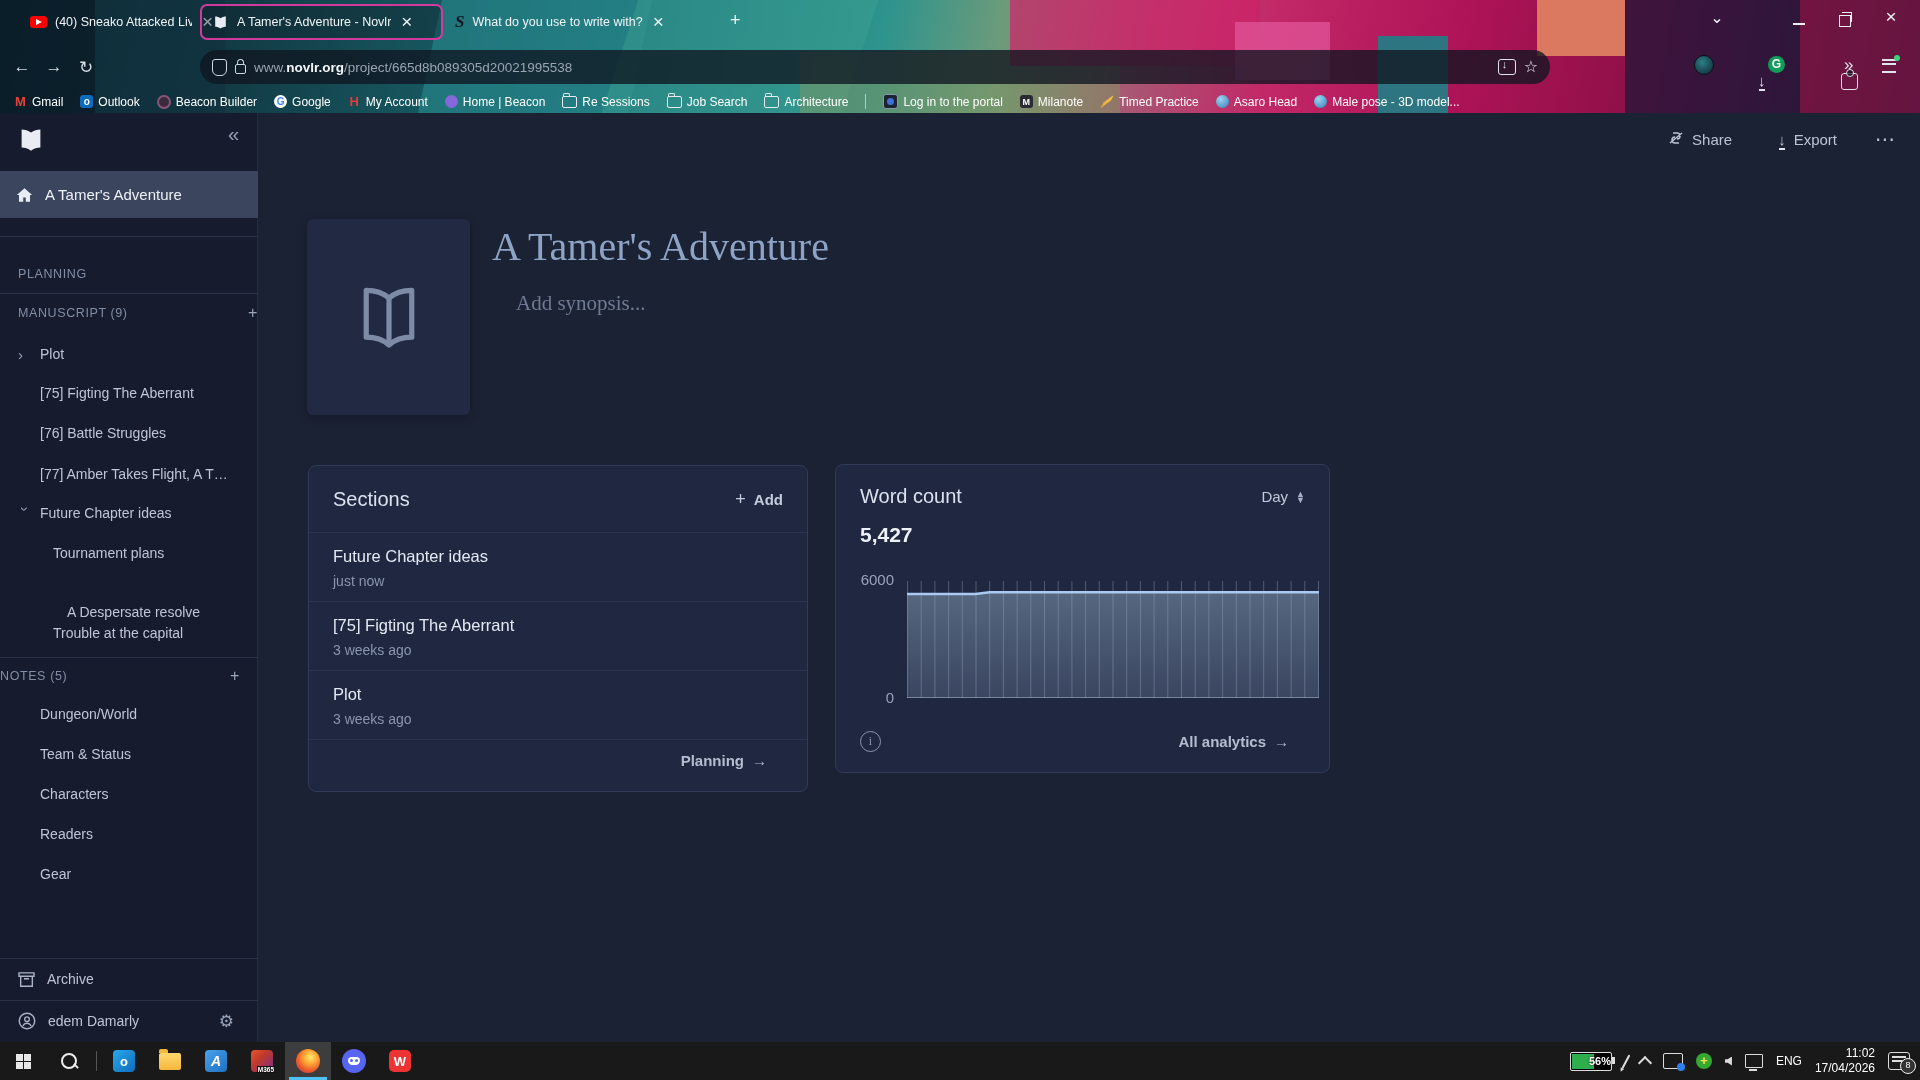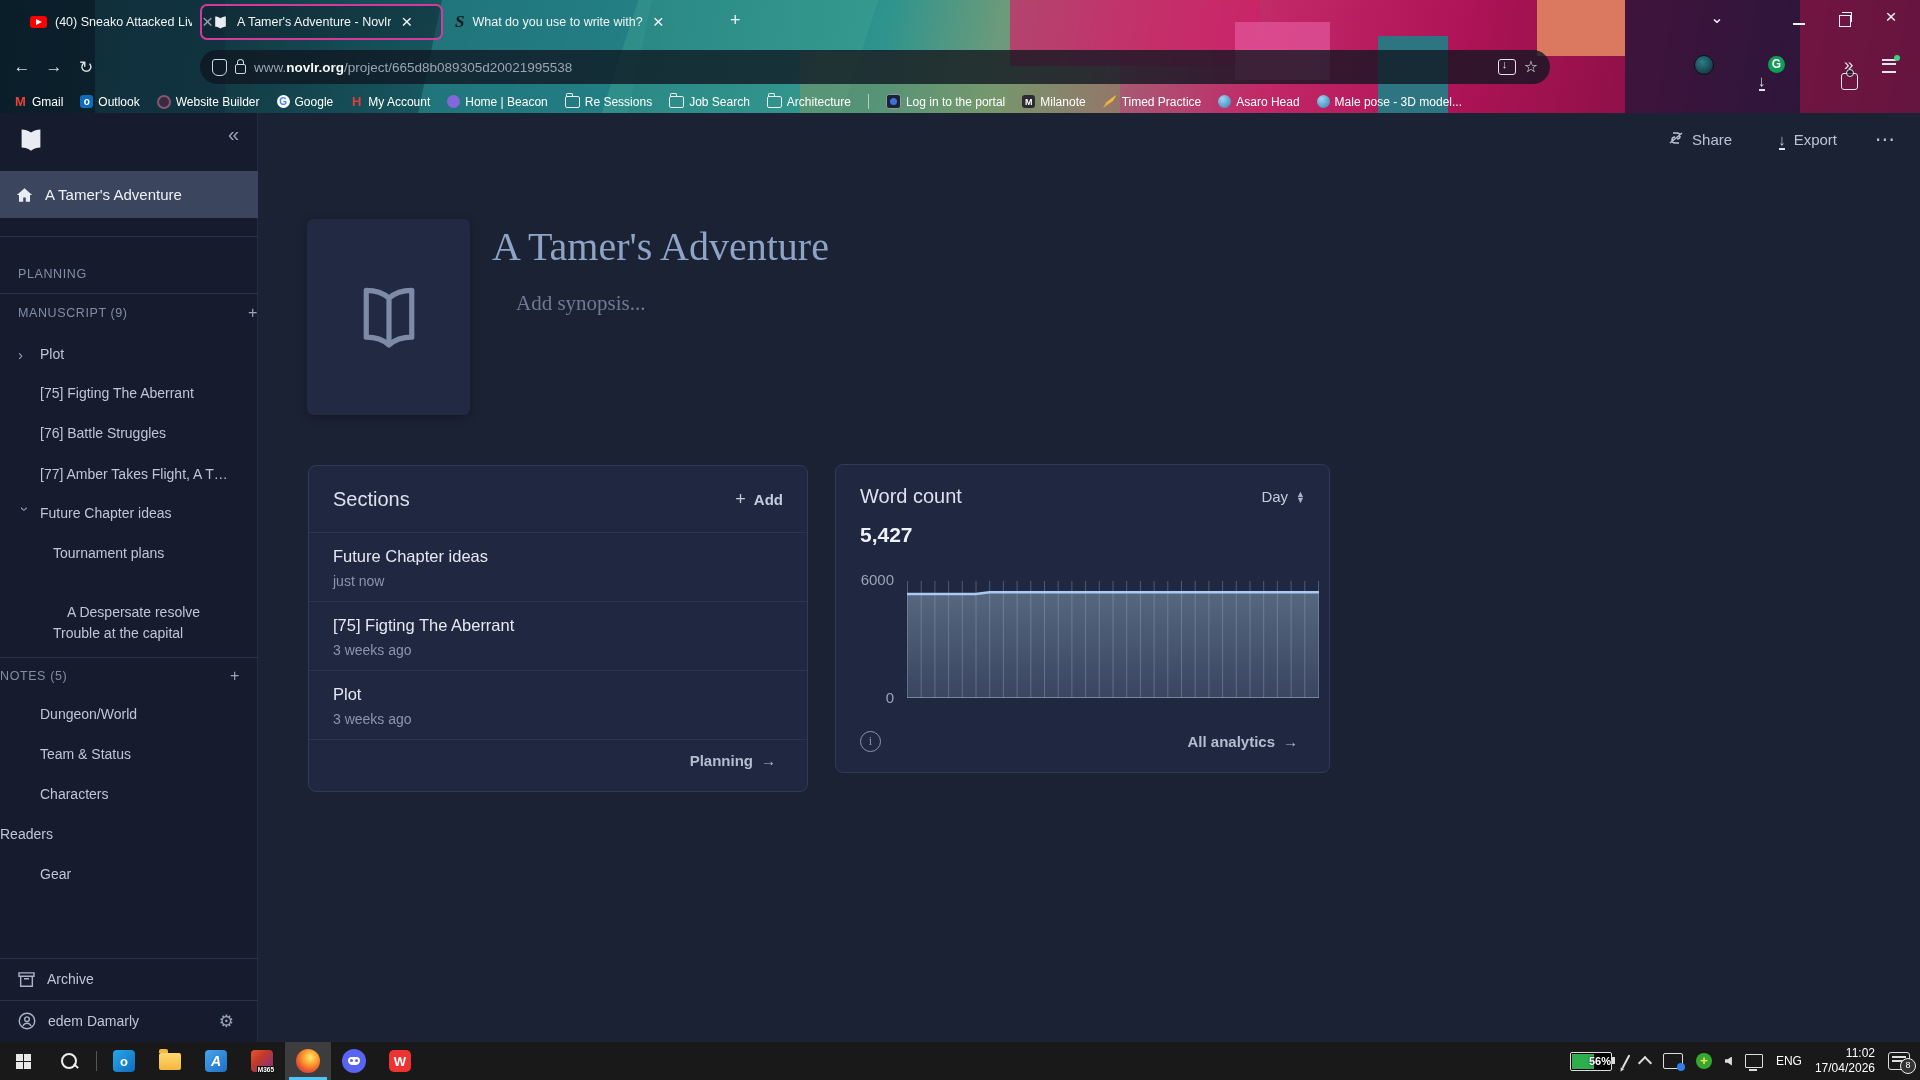--- a/index.html
+++ b/index.html
@@ -82,21 +82,21 @@
   .synopsis{font-family:"Liberation Serif","DejaVu Serif",serif;color:#6f7b94;font-size:21px;}
   .cover{position:absolute;background:#212a42;border-radius:6px;display:flex;align-items:center;justify-content:center;box-shadow:0 2px 10px rgba(0,0,0,.25);}
   .card{position:absolute;background:#1f2840;border:1px solid #303b59;border-radius:8px;box-sizing:border-box;}
   .card-h{display:flex;align-items:center;justify-content:space-between;padding:0 24px;height:66px;border-bottom:1px solid #2b3550;}
   .card-title{color:#dbe1ee;font-size:20px;}
   .addbtn{color:#c3cbdc;font-size:15px;font-weight:bold;display:flex;gap:8px;align-items:center;}
   .addbtn::before{content:"+";font-weight:normal;font-size:18px;}
   .slist-row{padding:14px 24px 12px;border-bottom:1px solid #2b3550;}
   .slist-t{color:#e4e9f3;font-size:16.5px;}
   .slist-d{color:#8b95ac;font-size:14px;margin-top:7px;}
-  .card-f{position:absolute;left:0;right:7px;bottom:0;height:62px;display:flex;align-items:center;justify-content:space-between;padding:0 24px;}
+  .card-f{position:absolute;left:0;right:16px;bottom:0;height:62px;display:flex;align-items:center;justify-content:space-between;padding:0 24px;}
   .linkbtn{color:#b4bdd0;font-size:15px;font-weight:bold;display:flex;align-items:center;gap:8px;}
   .i-arrow::before{content:"→";font-weight:normal;}
   .i-dots::before{content:"⋯";font-size:20px;letter-spacing:1px;}
   .topact{display:flex;align-items:center;gap:10px;color:#bac2d3;font-size:15px;}
   .carets{display:inline-flex;flex-direction:column;line-height:6px;font-size:9px;color:#aab3c7;}
   .i-info{width:19px;height:19px;border:1.5px solid #8b95ac;border-radius:50%;color:#8b95ac;font-size:12px;text-align:center;line-height:19px;}
   .i-info::before{content:"i";font-family:"Liberation Serif",serif;}
   .wc-num{color:#eef1f7;font-size:21px;font-weight:bold;}
   .wc-ylab{position:absolute;color:#9aa3b8;font-size:15px;text-align:right;width:46px;}
   
@@ -209,21 +209,21 @@
     <span class="bm">
         <span class="bmi bmi-gmail">M</span>
         <span>Gmail</span>
       </span>
     <span class="bm">
         <span class="bmi bmi-outlook">o</span>
         <span>Outlook</span>
       </span>
     <span class="bm">
         <span class="bmi bmi-circle"></span>
-        <span>Website Builder</span>
+        <span>Beacon Builder</span>
       </span>
     <span class="bm">
         <span class="bmi bmi-google">G</span>
         <span>Google</span>
       </span>
     <span class="bm">
         <span class="bmi bmi-hred">H</span>
         <span>My Account</span>
       </span>
     <span class="bm">
@@ -326,21 +326,21 @@
 
       <div class="srow" style="top:581px;padding-left:40px;">
           <span>Dungeon/World</span>
         </div>
       <div class="srow" style="top:621px;padding-left:40px;">
           <span>Team &amp; Status</span>
         </div>
       <div class="srow" style="top:661px;padding-left:40px;">
           <span>Characters</span>
         </div>
-      <div class="srow" style="top:701px;">
+      <div class="srow" style="top:701px;padding-left:40px;">
           <span>Readers</span>
         </div>
       <div class="srow" style="top:741px;padding-left:40px;">
           <span>Gear</span>
         </div>
 
       <div class="sdivider" style="top:845px;"></div>
       <div class="srow" style="top:846px;">
         <svg style="margin:0 12px 0 18px;" width="17" height="15" viewBox="0 0 20 18">
             <path d="M1 1h18v4H1zM3 5h14v12H3zM7 8h6" stroke="#aab3c7" stroke-width="1.7" fill="none"></path>

